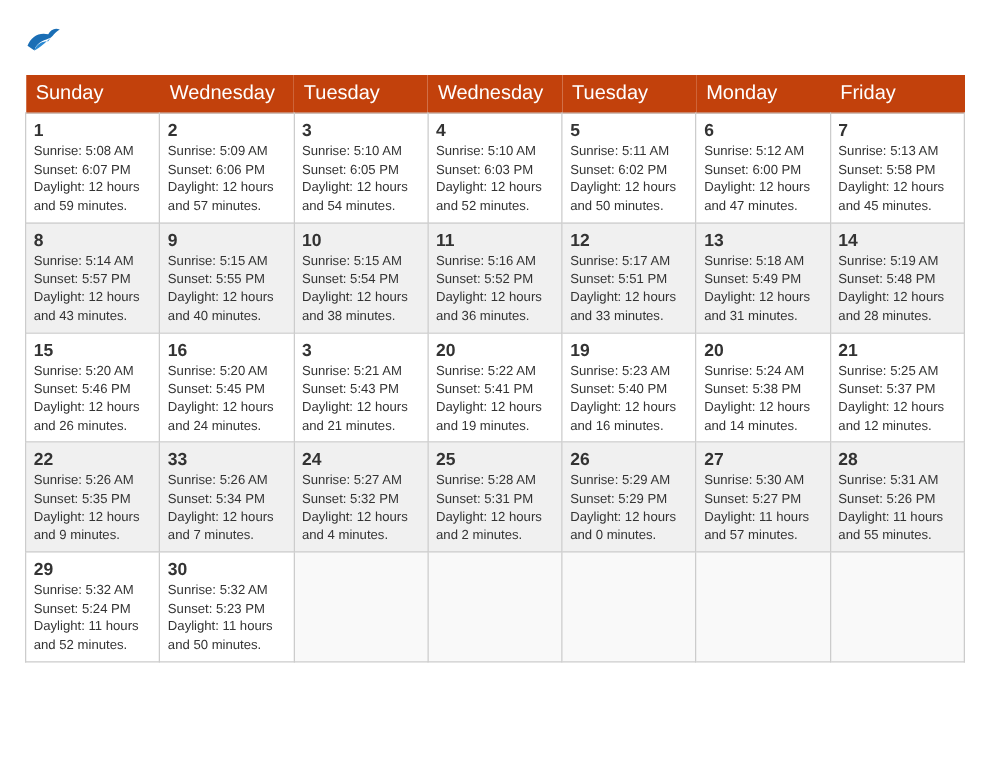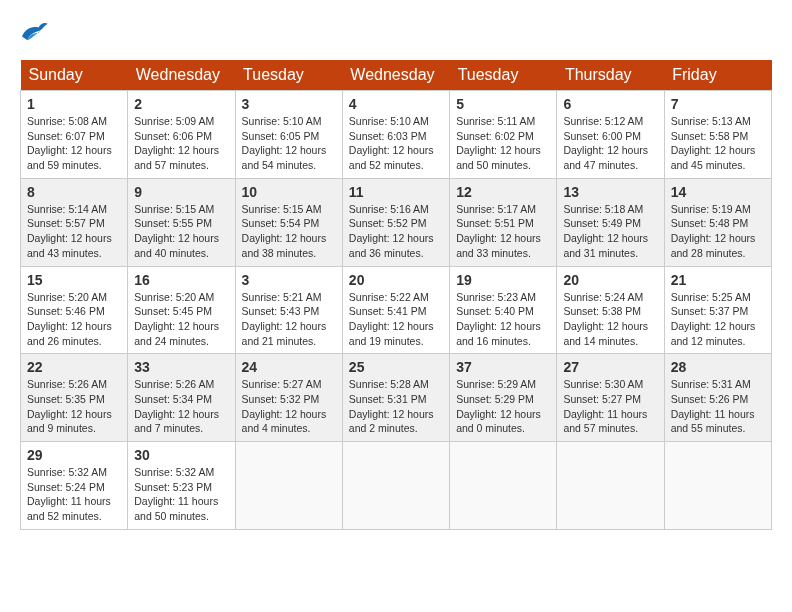--- a/index.html
+++ b/index.html
@@ -115,21 +115,21 @@
 </div>
 
 <table class="calendar-table">
   <thead>
     <tr id="days-header">
         <th>Sunday</th>
         <th>Wednesday</th>
         <th>Tuesday</th>
         <th>Wednesday</th>
         <th>Tuesday</th>
-        <th>Thursday</th>
+        <th>Monday</th>
         <th>Friday</th>
       </tr>
   </thead>
   <tbody id="calendar-body">
       <tr>
         <td>
           <span class="day-number">1</span>
           <div class="day-info">Sunrise: 5:08 AM<br>Sunset: 6:07 PM<br>Daylight: 12 hours and 59 minutes.</div>
         </td>
         <td>
@@ -228,21 +228,21 @@
         </td>
         <td>
           <span class="day-number">24</span>
           <div class="day-info">Sunrise: 5:27 AM<br>Sunset: 5:32 PM<br>Daylight: 12 hours and 4 minutes.</div>
         </td>
         <td>
           <span class="day-number">25</span>
           <div class="day-info">Sunrise: 5:28 AM<br>Sunset: 5:31 PM<br>Daylight: 12 hours and 2 minutes.</div>
         </td>
         <td>
-          <span class="day-number">37</span>
+          <span class="day-number">26</span>
           <div class="day-info">Sunrise: 5:29 AM<br>Sunset: 5:29 PM<br>Daylight: 12 hours and 0 minutes.</div>
         </td>
         <td>
           <span class="day-number">27</span>
           <div class="day-info">Sunrise: 5:30 AM<br>Sunset: 5:27 PM<br>Daylight: 11 hours and 57 minutes.</div>
         </td>
         <td>
           <span class="day-number">28</span>
           <div class="day-info">Sunrise: 5:31 AM<br>Sunset: 5:26 PM<br>Daylight: 11 hours and 55 minutes.</div>
         </td>

